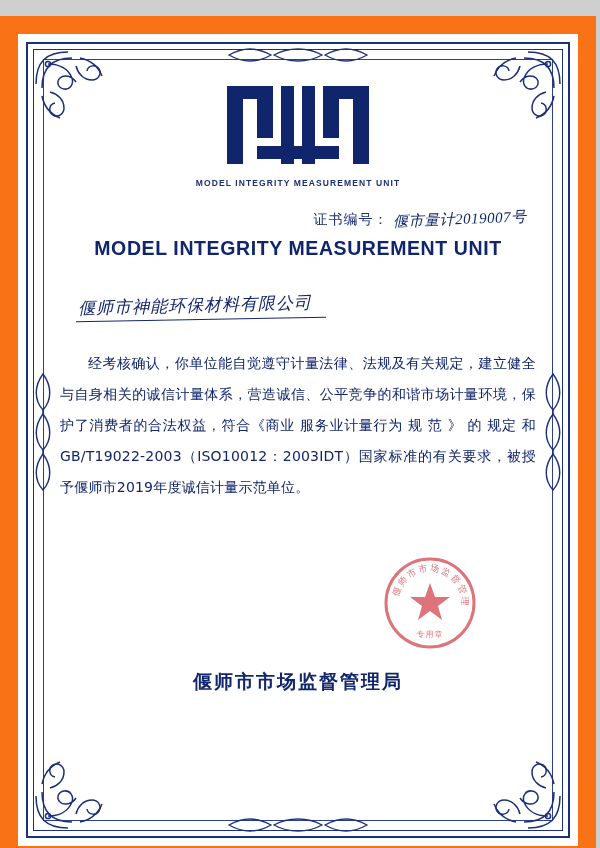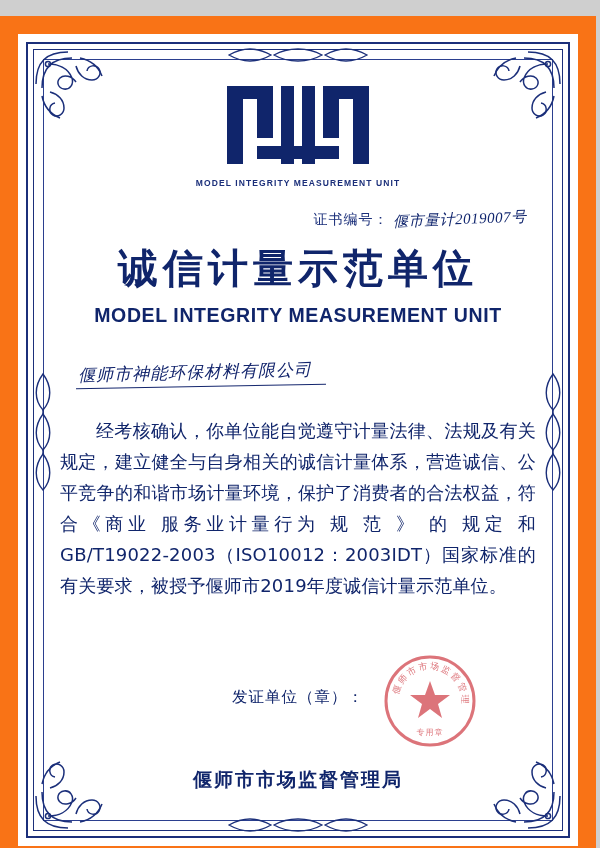--- a/index.html
+++ b/index.html
@@ -172,21 +172,21 @@
     left: -2px;
     top: 25px;
     width: 250px;
     height: 1px;
     background: #13256d;
     transform: rotate(-1deg);
   }
 
   .body-text {
     margin-top: 26px;
-    font-size: 18px;
+    font-size: 14px;
     line-height: 31px;
     color: #10256b;
     text-align: justify;
     text-justify: inter-ideograph;
     font-family: "DejaVu Sans", sans-serif;
     letter-spacing: 0.2px;
   }
   .body-text p { margin: 0; }
   .body-text .indent { text-indent: 2em; }
 
@@ -336,34 +336,32 @@
           <rect x="30" y="60" width="82" height="13"></rect>
         </svg>
       </div>
       <div class="logo-sub">MODEL INTEGRITY MEASUREMENT UNIT</div>
     </div>
 
     <div class="cert-no-row">
       <span class="cert-no-label">证书编号：</span><span class="cert-no-value">偃市量计2019007号</span>
     </div>
 
-    <div class="title-cn">诚信计量示范单位</div>
     <div class="title-en">MODEL INTEGRITY MEASUREMENT UNIT</div>
 
     <div class="recipient">
       <span class="recipient-name">偃师市神能环保材料有限公司</span>
       <span class="recipient-underline"></span>
     </div>
 
     <div class="body-text">
       <p class="indent">经考核确认，你单位能自觉遵守计量法律、法规及有关规定，建立健全与自身相关的诚信计量体系，营造诚信、公平竞争的和谐市场计量环境，保护了消费者的合法权益，符合《商业 服务业计量行为 规 范 》 的 规定 和 GB/T19022-2003（ISO10012：2003IDT）国家标准的有关要求，被授予偃师市2019年度诚信计量示范单位。</p>
     </div>
 
     <div class="issuer-row">
-      <span class="issuer-label">发证单位（章）：</span>
       <div class="seal">
         <svg width="96" height="96" viewBox="0 0 96 96" fill="none">
           <circle cx="48" cy="48" r="44" stroke="#c8202a" stroke-width="3"></circle>
           <path d="M48 28 L53 42 L68 42 L56 51 L60 65 L48 56 L36 65 L40 51 L28 42 L43 42 Z" fill="#c8202a"></path>
           <path id="sealArc" d="M 16 48 A 32 32 0 0 1 80 48" fill="none"></path>
           <text font-size="9" fill="#c8202a" font-family="DejaVu Sans, sans-serif" letter-spacing="2">
             <textPath href="#sealArc" startOffset="6%">偃师市市场监督管理局</textPath>
           </text>
           <text x="48" y="82" font-size="8" fill="#c8202a" text-anchor="middle" font-family="DejaVu Sans, sans-serif" letter-spacing="1">专用章</text>
         </svg>

